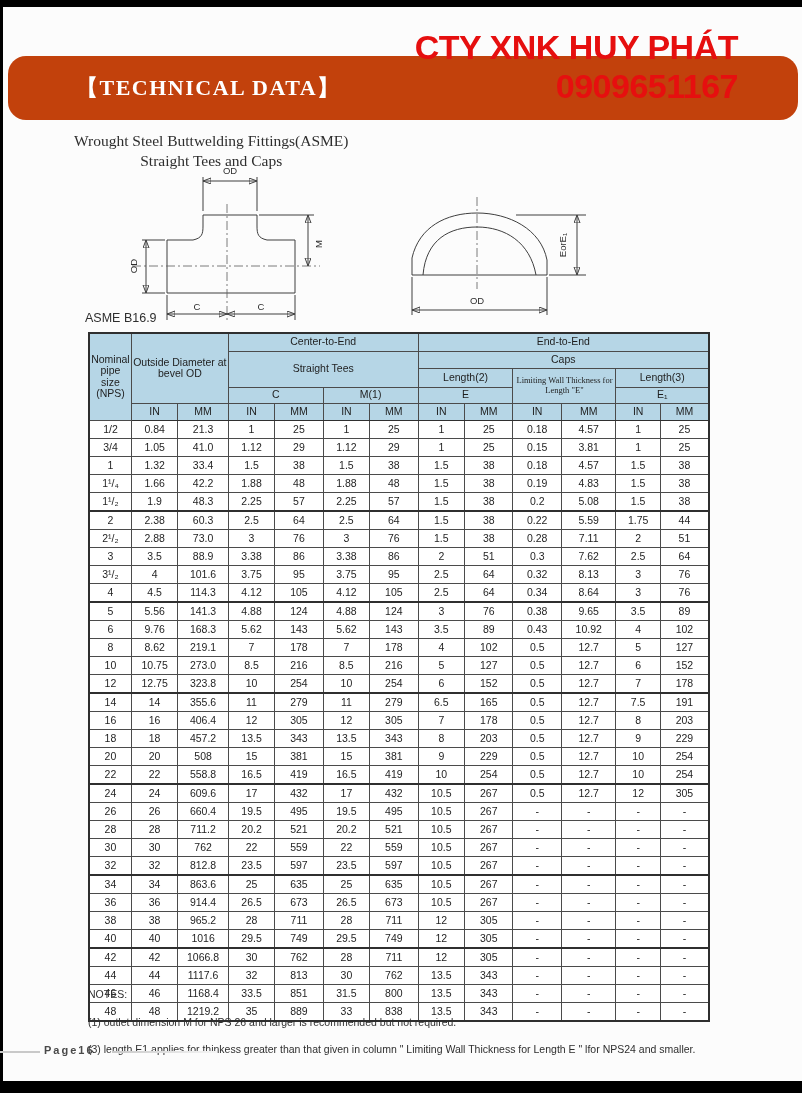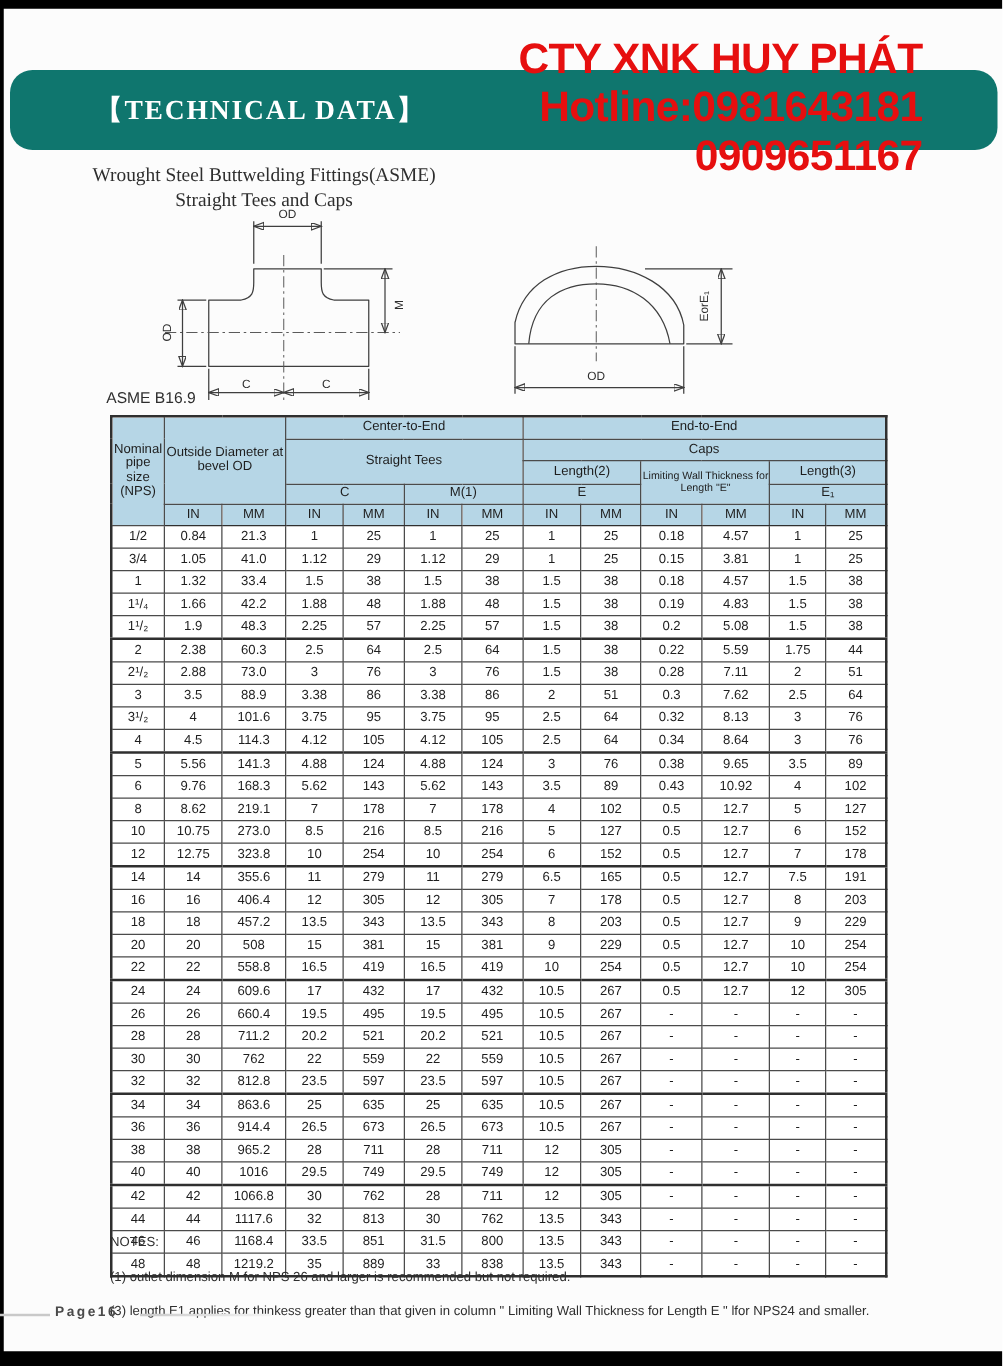--- a/index.html
+++ b/index.html
@@ -3,21 +3,21 @@
 <meta charset="utf-8">
 <style>
   html,body{margin:0;padding:0;background:#fff;}
   #page{position:relative;width:802px;height:1093px;background:#fcfcfc;overflow:hidden;
         font-family:"Liberation Sans","DejaVu Sans",sans-serif;color:#222;}
   .black-bar{position:absolute;background:#000;}
   #bar-top{left:0;top:0;width:802px;height:7px;}
   #bar-left{left:0;top:0;width:3px;height:1093px;}
   #bar-bottom{left:0;top:1081px;width:802px;height:12px;}
 
-  #banner{position:absolute;left:8px;top:56px;width:790px;height:64px;background:#0f766e;
+  #banner{position:absolute;left:8px;top:56px;width:790px;height:64px;background:#c2410c;
           border-radius:18px;}
   #banner-title{position:absolute;left:68px;top:0;line-height:64px;color:#fff;
           font-family:"Liberation Serif","DejaVu Serif",serif;font-weight:bold;
           font-size:22px;letter-spacing:1.5px;}
 
   #red-overlay{position:absolute;left:372px;top:28px;width:366px;text-align:right;
           color:#e60f0f;font-weight:bold;font-size:34px;line-height:39px;
           letter-spacing:-0.5px;z-index:5;}
 
   #subtitle{position:absolute;left:74px;top:131px;
@@ -36,21 +36,21 @@
   #fittings-table{position:absolute;left:88px;top:332px;width:622px;
           border-collapse:collapse;table-layout:fixed;font-size:10.5px;color:#1e1e1e;
           border:2px solid #2f2f2f;}
   #fittings-table th,#fittings-table td{border:1px solid #4b4b4b;padding:0;text-align:center;
           overflow:hidden;}
   #fittings-table thead th{background:#b6d6e6;font-weight:normal;line-height:1.1;}
   #fittings-table tbody td{height:17px;background:#fff;}
   #fittings-table tr.group-end td{border-bottom:2px solid #2f2f2f;}
   #fittings-table thead tr:last-child th{border-bottom:1.5px solid #2f2f2f;}
   .hr1{height:18px;} .hr2{height:17px;} .hr3{height:19px;} .hr4{height:16px;} .hr5{height:17px;}
-  th.small-note{font-size:8.5px;line-height:1.15;}
+  th.small-note{font-size:8.5px;line-height:1.15;font-family:Liberation Serif, serif;}
 
   #notes{position:absolute;left:88px;top:987px;width:660px;font-size:10.5px;
          line-height:15.5px;color:#2e2e2e;}
   #notes .note-line{margin-top:12px;}
 
   #footer-page{position:absolute;left:44px;top:1044px;font-size:11px;font-weight:bold;
          letter-spacing:2px;color:#4a4a4a;}
   .footer-rule{position:absolute;height:2px;background:#c9c9c9;}
   #rule-left{left:0;top:1051px;width:40px;}
   #rule-right{left:112px;top:1051px;width:105px;background:linear-gradient(to right,#c9c9c9,#f5f5f5);}
@@ -63,21 +63,20 @@
   <div id="bar-top" class="black-bar"></div>
   <div id="bar-left" class="black-bar"></div>
   <div id="bar-bottom" class="black-bar"></div>
 
   <div id="banner">
     <div id="banner-title">【TECHNICAL DATA】</div>
   </div>
 
   <div id="red-overlay">
     <div>CTY XNK HUY PHÁT</div>
-    <div>Hotline:0981643181</div>
     <div>0909651167</div>
   </div>
 
   <div id="subtitle">
     <div>Wrought Steel Buttwelding Fittings(ASME)</div>
     <div>Straight Tees and Caps</div>
   </div>
 
   <svg id="tee-svg" class="diagram" width="250" height="162" viewBox="0 0 250 162">
     <defs>

